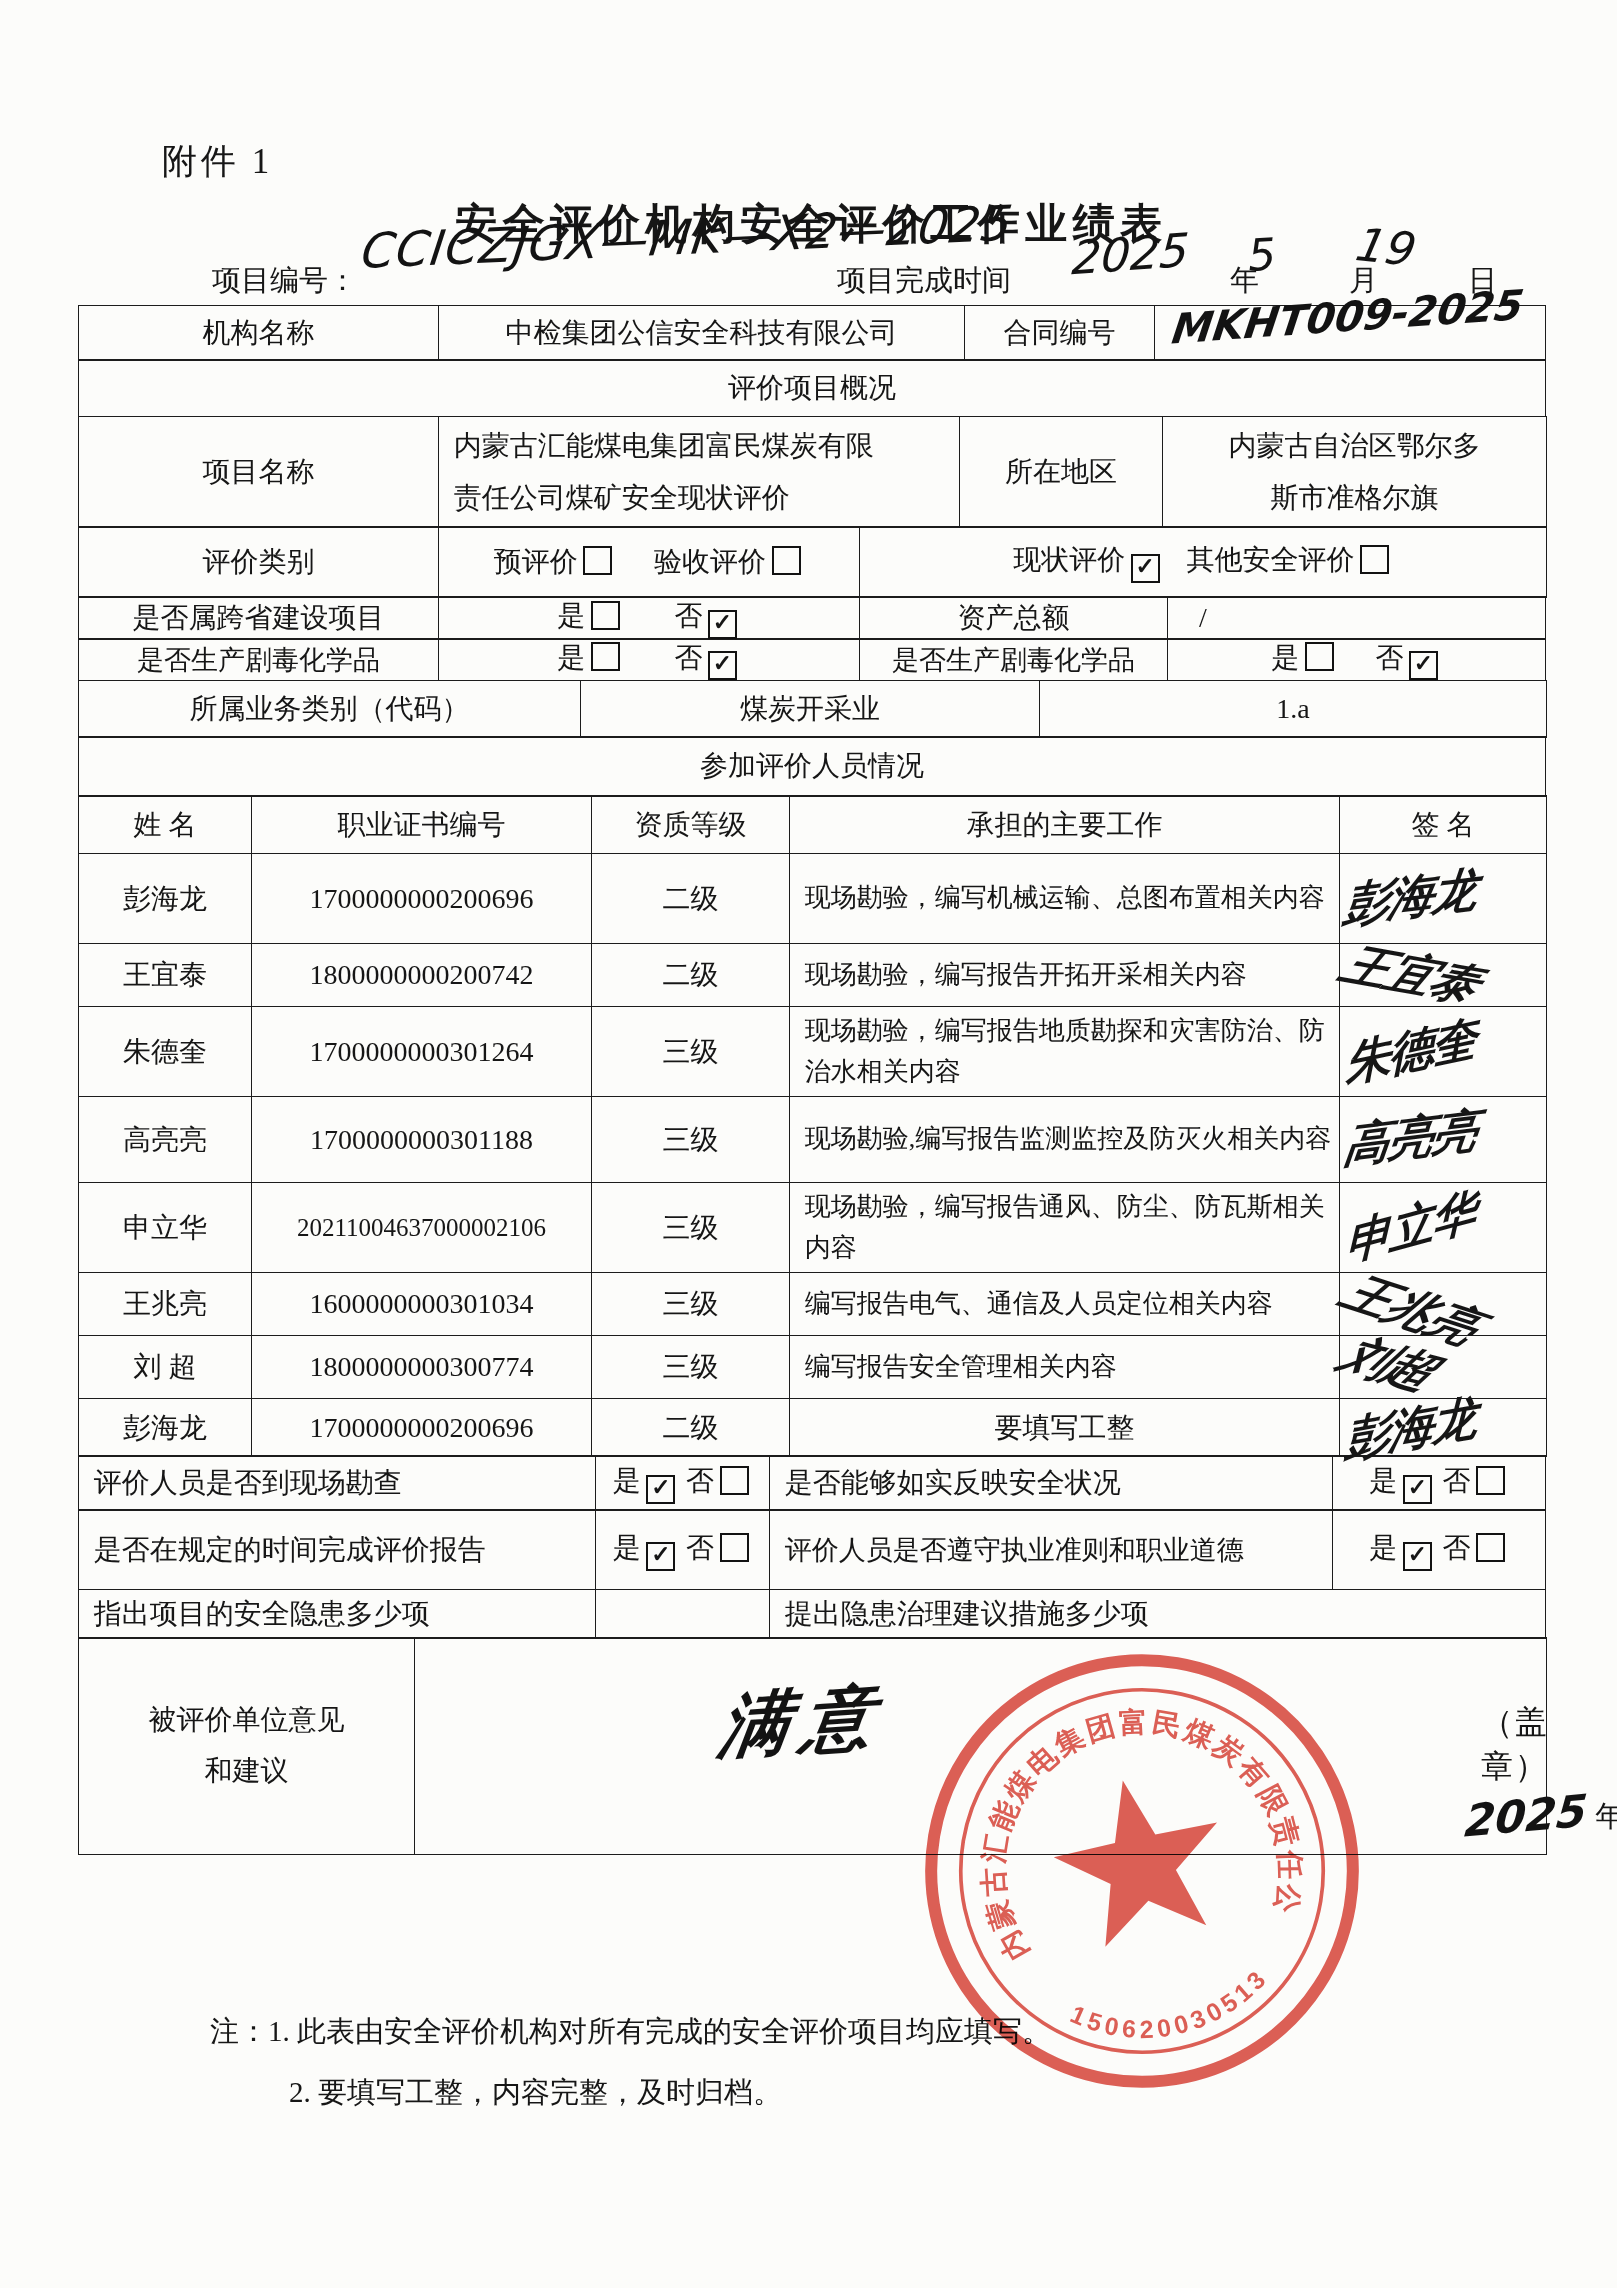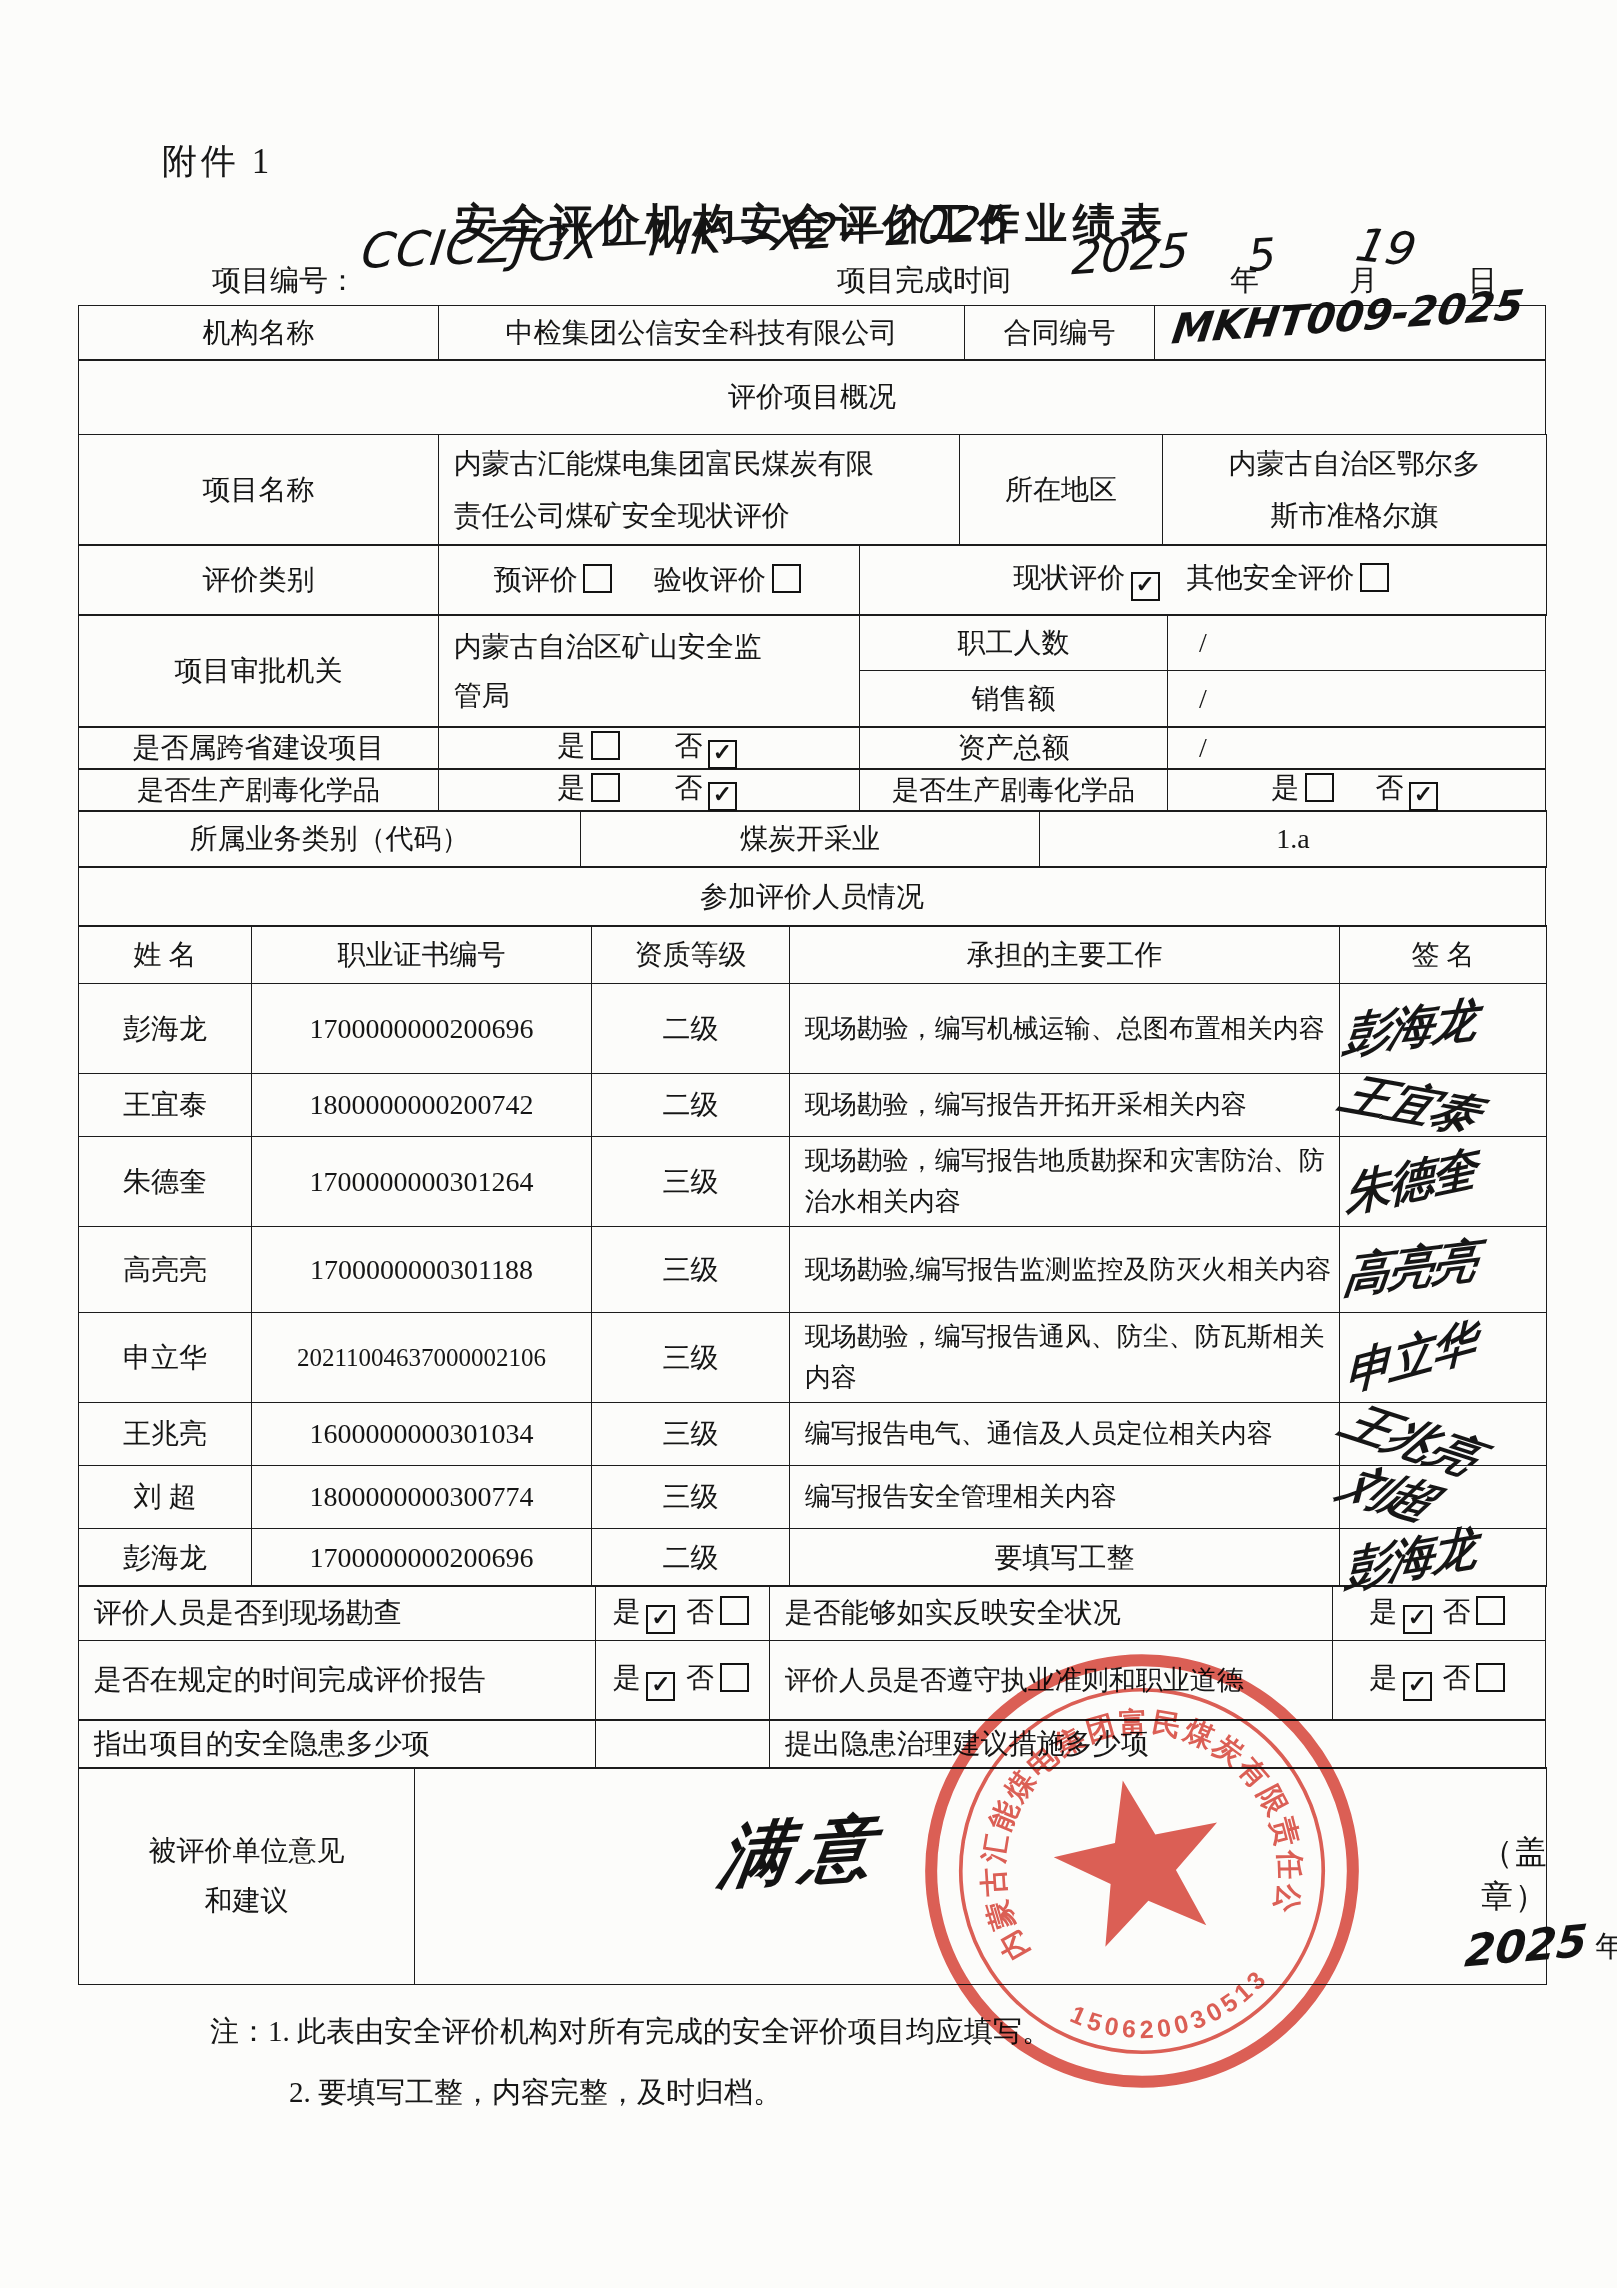--- a/index.html
+++ b/index.html
@@ -86,21 +86,21 @@
         </td>
       </tr>
     </tbody>
       </table>
 
     <table>
       <colgroup>
           <col style="width:1467px">
         </colgroup>
       <tbody>
-          <tr style="height:75px">
+          <tr style="height:57px">
             <td>评价项目概况</td>
           </tr>
     </tbody>
       </table>
 
     <table>
       <colgroup>
           <col style="width:360px">
           <col style="width:521px">
           <col style="width:203px">
@@ -138,43 +138,20 @@
         </td>
         <td>
           <span>现状评价</span><span class="cb on"></span>
           <span style="display:inline-block;width:9.2px;"></span>
           <span>其他安全评价</span><span class="cb"></span>
         </td>
       </tr>
     </tbody>
       </table>
 
-    <table>
-      <colgroup>
-          <col style="width:360px">
-          <col style="width:421px">
-          <col style="width:308px">
-          <col style="width:378px">
-        </colgroup>
-      <tbody>
-          <tr style="height:56px">
-        <td rowspan="2">项目审批机关</td>
-        <td rowspan="2" class="lft" style="line-height:1.75;">
-          <div>内蒙古自治区矿山安全监</div>
-          <div>管局</div>
-        </td>
-        <td>职工人数</td>
-        <td class="lft" style="padding-left:31px;">/</td>
-      </tr>
-      <tr style="height:57px">
-        <td>销售额</td>
-        <td class="lft" style="padding-left:31px;">/</td>
-      </tr>
-    </tbody>
-      </table>
 
     <table>
       <colgroup>
           <col style="width:360px">
           <col style="width:421px">
           <col style="width:308px">
           <col style="width:378px">
         </colgroup>
       <tbody>
           <tr style="height:39px">

